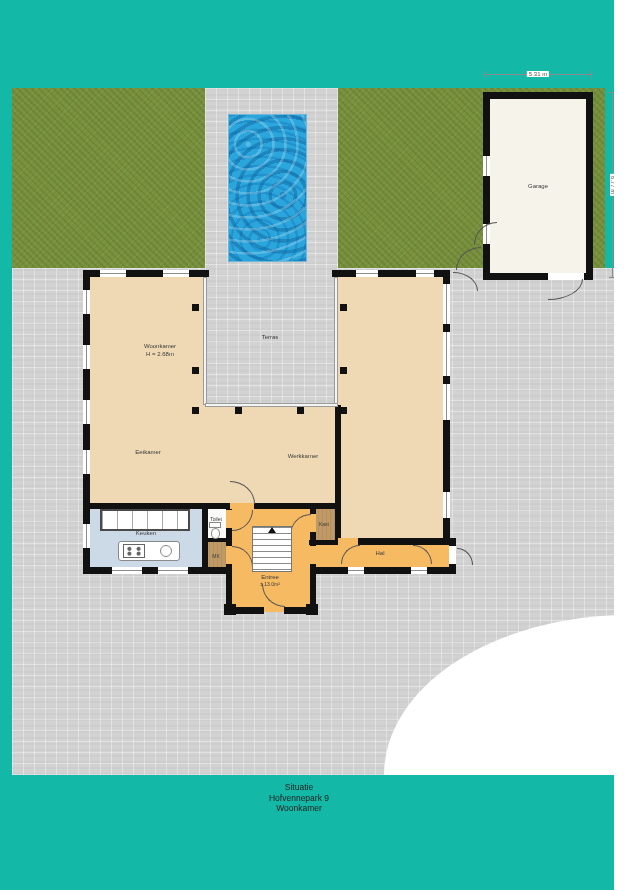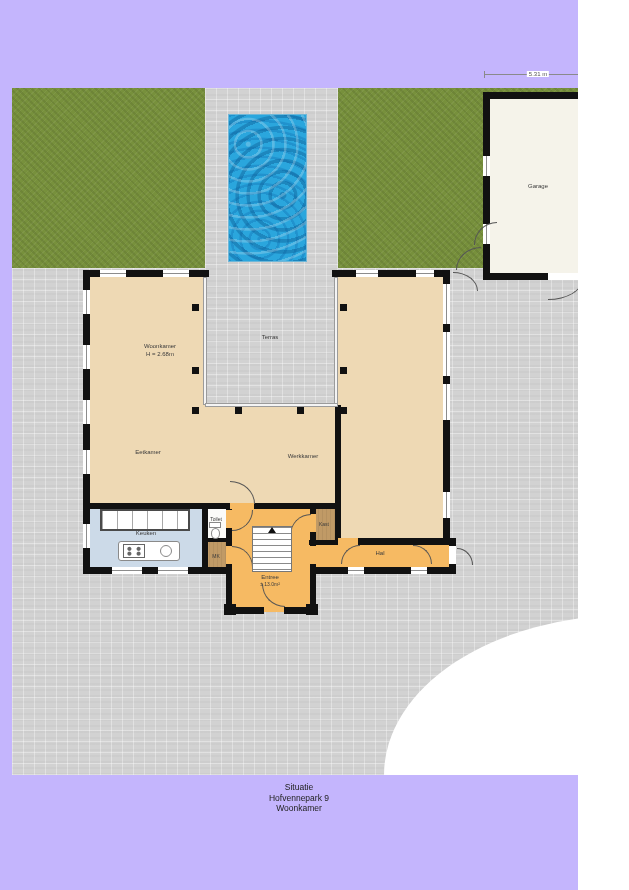--- a/index.html
+++ b/index.html
@@ -1,17 +1,17 @@
 <!DOCTYPE html>
 <html><head>
 <meta charset="utf-8">
 <style>
   html,body{margin:0;padding:0;background:#ffffff;}
-  .plan{position:relative;width:578px;height:890px;background:#c4b5fd;overflow:hidden;
-        font-family:"Liberation Sans",sans-serif;}
+  .plan{position:relative;width:578px;height:890px;background:#14b8a6;overflow:hidden;
+        font-family:"Liberation Sans",sans-serif;padding-left:36px;}
   .abs{position:absolute;}
   .grass{background-color:#77903c;
     background-image:
       repeating-linear-gradient(45deg, rgba(0,0,0,0.08) 0 2px, transparent 2px 5px),
       repeating-linear-gradient(-45deg, rgba(255,255,255,0.06) 0 1px, transparent 1px 4px);}
   .pave{background-color:#d2d2d2;
     background-image:
       repeating-linear-gradient(0deg, rgba(255,255,255,0.35) 0 1px, transparent 1px 11px),
       repeating-linear-gradient(90deg, rgba(255,255,255,0.35) 0 1px, transparent 1px 11px),
       repeating-linear-gradient(0deg, rgba(0,0,0,0.025) 0 2px, transparent 2px 6px);}

